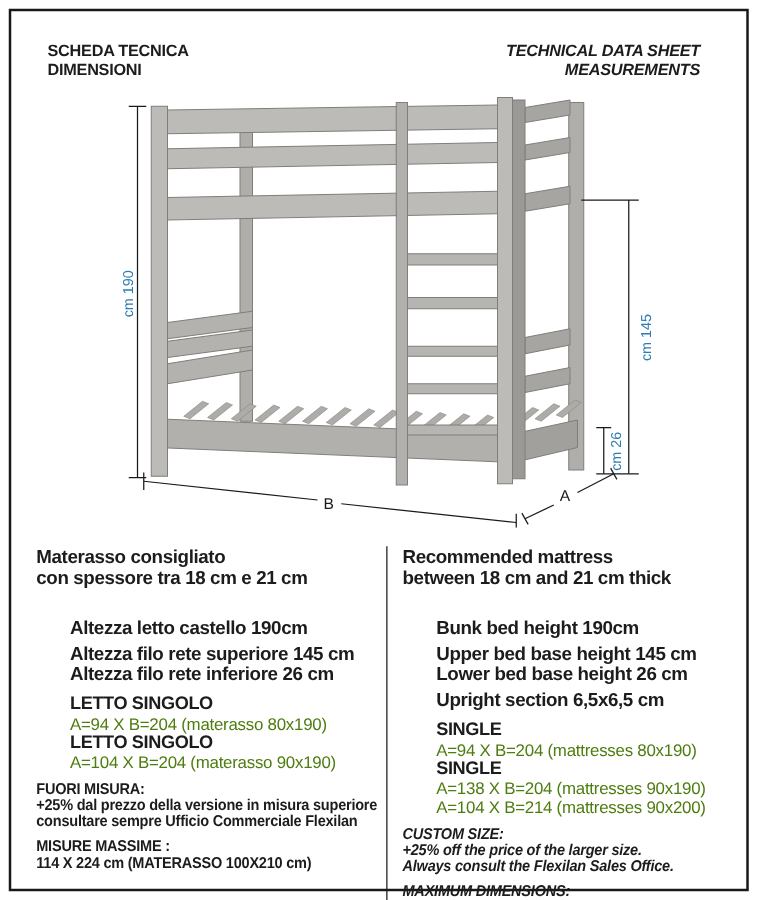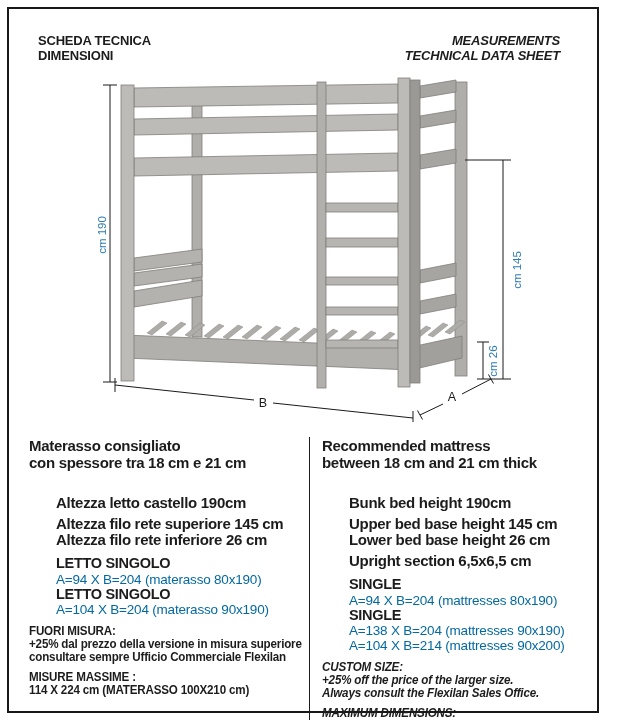--- a/index.html
+++ b/index.html
@@ -16,40 +16,40 @@
   .cols{position:absolute;left:29px;top:437px;width:552px;display:flex;}
   .col{letter-spacing:-0.3px;}
   .col-it{width:281px;border-right:1.5px solid #1c1c1c;box-sizing:border-box;}
   .col-en{width:262px;padding-left:12px;}
   .lead{font-weight:700;font-size:15px;line-height:17px;}
   .specs{margin:9px 0 0 27px;font-weight:700;font-size:15px;line-height:16px;}
   .spec.s1{margin-bottom:5px;margin-top:24px;}
   .spec.s4{margin-top:5px;}
   .singles{margin:8px 0 0 27px;}
   .single-label{font-weight:700;font-size:14.5px;line-height:15.5px;}
-  .single-line{font-size:13.5px;line-height:15px;color:#0369a1;letter-spacing:-0.2px;}
+  .single-line{font-size:13.5px;line-height:15px;color:#4d7c0f;letter-spacing:-0.2px;}
   .fine{margin-top:8px;font-weight:700;font-size:12.5px;line-height:13px;letter-spacing:-0.2px;transform:scaleX(.93);transform-origin:0 50%;white-space:nowrap;}
   .fine.max{margin-top:7px;}
   .col-en .fine{font-style:italic;}
 
   .dimtext{font-family:"Liberation Sans","DejaVu Sans",sans-serif;}
 </style>
 </head>
 <body>
 
 <div class="page">
   <div class="frame"></div>
 
   <div class="hdr-left">
     <div>SCHEDA TECNICA</div>
     <div>DIMENSIONI</div>
   </div>
   <div class="hdr-right">
+    <div>TECHNICAL DATA SHEET</div>
     <div>MEASUREMENTS</div>
-    <div>TECHNICAL DATA SHEET</div>
   </div>
 
   <svg class="drawing" viewBox="0 0 435 352" width="435" height="352">
     <defs>
       <g id="slat">
         <polygon points="0,12 15,0 20,2 5,14" fill="#aeaca8" stroke="#8a8884" stroke-width="0.5"></polygon>
       </g>
     </defs>
 
     <g stroke="#807e7a" stroke-width="0.8">

